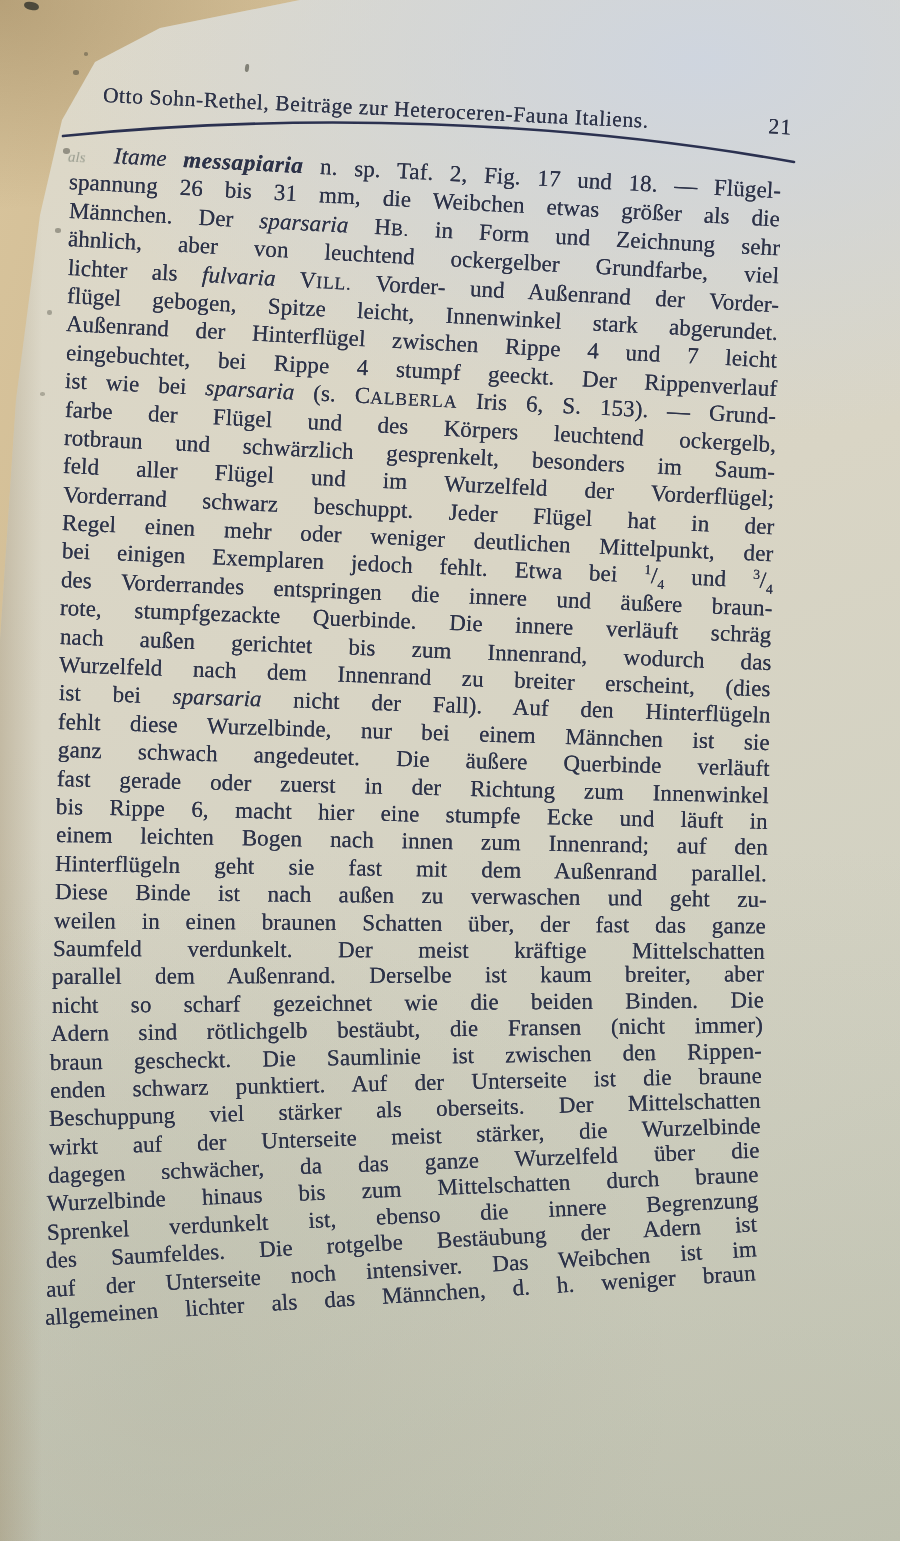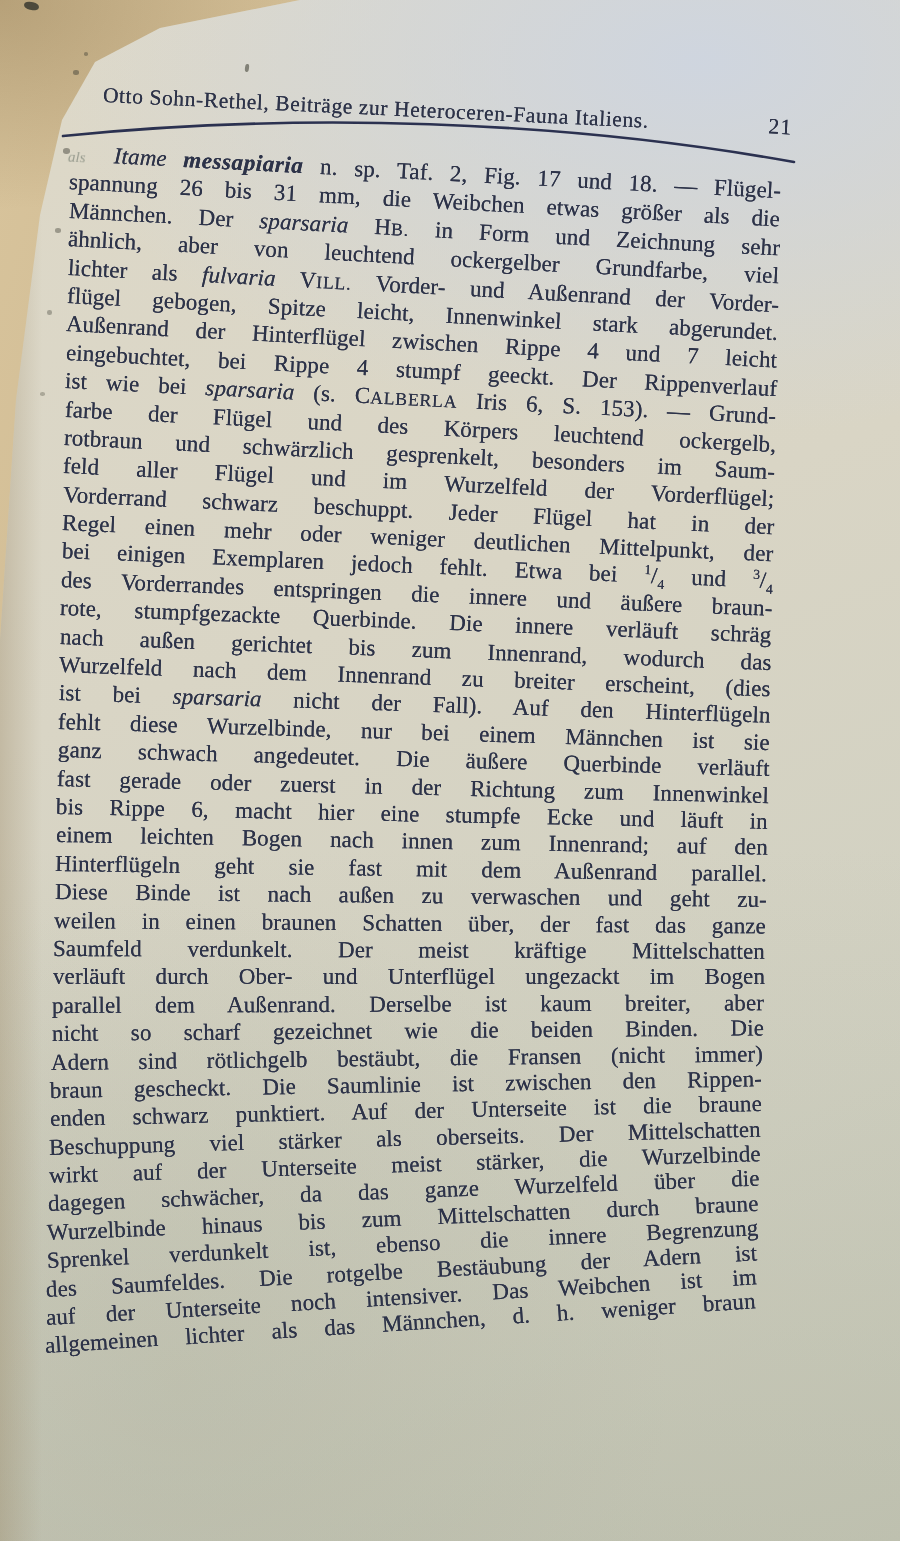--- a/index.html
+++ b/index.html
@@ -99,21 +99,20 @@
         <div class="line" style="margin-left: 58.6905px; transform: rotate(1.83016deg);"><span>ist bei </span><span class="i">sparsaria</span><span> nicht der Fall).  Auf den Hinterflügeln</span></div>
         <div class="line" style="margin-left: 58.0952px; transform: rotate(1.68549deg);"><span>fehlt diese Wurzelbinde, nur bei einem Männchen ist sie</span></div>
         <div class="line" style="margin-left: 57.5px; transform: rotate(1.5325deg);"><span>ganz schwach angedeutet.  Die äußere Querbinde verläuft</span></div>
         <div class="line" style="margin-left: 56.9048px; transform: rotate(1.3712deg);"><span>fast gerade oder zuerst in der Richtung zum Innenwinkel</span></div>
         <div class="line" style="margin-left: 56.3095px; transform: rotate(1.20159deg);"><span>bis Rippe 6, macht hier eine stumpfe Ecke und läuft in</span></div>
         <div class="line" style="margin-left: 55.7143px; transform: rotate(1.02367deg);"><span>einem leichten Bogen nach innen zum Innenrand; auf den</span></div>
         <div class="line" style="margin-left: 55.119px; transform: rotate(0.837443deg);"><span>Hinterflügeln geht sie fast mit dem Außenrand parallel.</span></div>
         <div class="line" style="margin-left: 54.5238px; transform: rotate(0.642902deg);"><span>Diese Binde ist nach außen zu verwaschen und geht zu-</span></div>
         <div class="line" style="margin-left: 53.9286px; transform: rotate(0.440051deg);"><span>weilen in einen braunen Schatten über, der fast das ganze</span></div>
         <div class="line" style="margin-left: 53.3333px; transform: rotate(0.228889deg);"><span>Saumfeld verdunkelt.  Der meist kräftige Mittelschatten</span></div>
-        <div class="line" style="margin-left: 52.7381px; transform: rotate(0.009416deg);"><span>verläuft durch Ober- und Unterflügel ungezackt im Bogen</span></div>
         <div class="line" style="margin-left: 52.1429px; transform: rotate(-0.218367deg);"><span>parallel dem Außenrand.  Derselbe ist kaum breiter, aber</span></div>
         <div class="line" style="margin-left: 51.5476px; transform: rotate(-0.454461deg);"><span>nicht so scharf gezeichnet wie die beiden Binden.  Die</span></div>
         <div class="line" style="margin-left: 50.9524px; transform: rotate(-0.698866deg);"><span>Adern sind rötlichgelb bestäubt, die Fransen (nicht immer)</span></div>
         <div class="line" style="margin-left: 50.3571px; transform: rotate(-0.951582deg);"><span>braun gescheckt.  Die Saumlinie ist zwischen den Rippen-</span></div>
         <div class="line" style="margin-left: 49.7619px; transform: rotate(-1.21261deg);"><span>enden schwarz punktiert.  Auf der Unterseite ist die braune</span></div>
         <div class="line" style="margin-left: 49.1667px; transform: rotate(-1.48194deg);"><span>Beschuppung viel stärker als oberseits.  Der Mittelschatten</span></div>
         <div class="line" style="margin-left: 48.5714px; transform: rotate(-1.75959deg);"><span>wirkt auf der Unterseite meist stärker, die Wurzelbinde</span></div>
         <div class="line" style="margin-left: 47.9762px; transform: rotate(-2.04555deg);"><span>dagegen schwächer, da das ganze Wurzelfeld über die</span></div>
         <div class="line" style="margin-left: 47.381px; transform: rotate(-2.33982deg);"><span>Wurzelbinde hinaus bis zum Mittelschatten durch braune</span></div>
         <div class="line" style="margin-left: 46.7857px; transform: rotate(-2.6424deg);"><span>Sprenkel verdunkelt ist, ebenso die innere Begrenzung</span></div>

